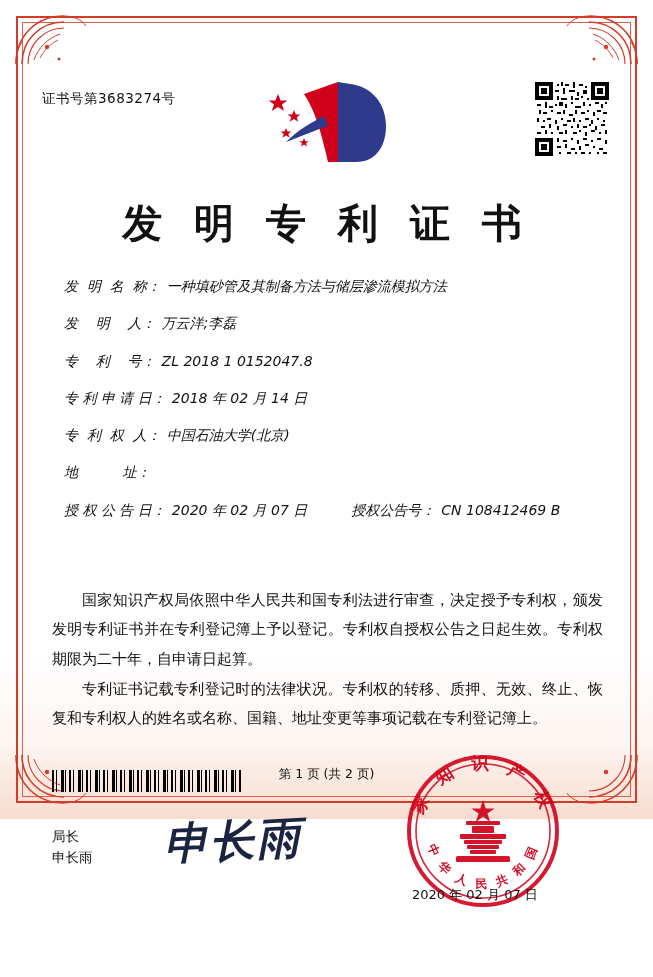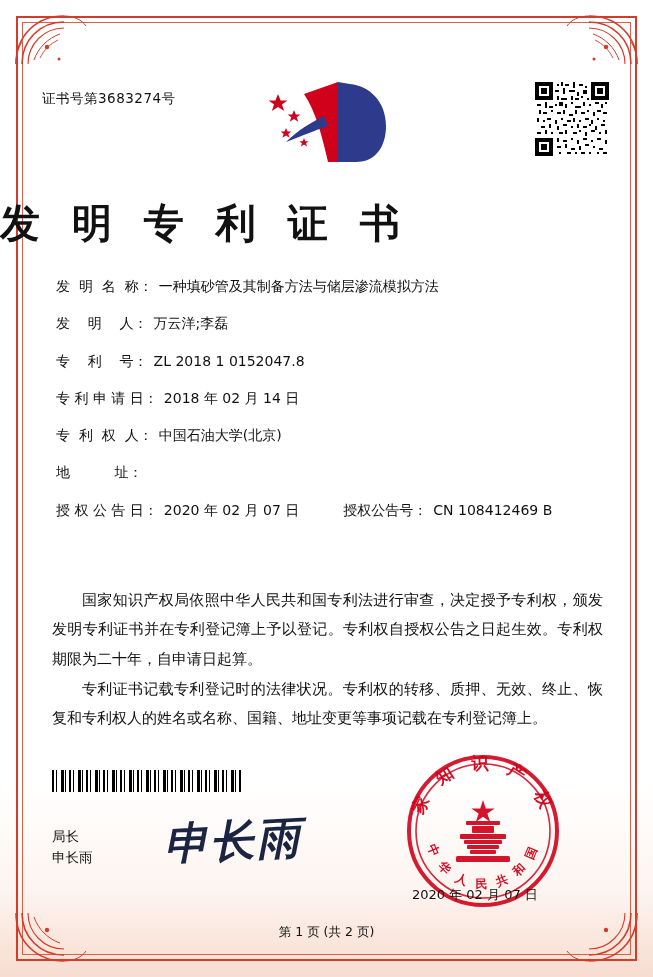--- a/index.html
+++ b/index.html
@@ -4,21 +4,21 @@
 <style>
   html,body{margin:0;padding:0;}
   body{
     width:653px;height:977px;
     background:#ffffff;
     font-family:"DejaVu Sans", sans-serif;
     overflow:hidden;
   }
   .page{
     position:relative;
-    width:653px;height:977px;
+    width:653px;height:819px;
     box-sizing:border-box;
     background:
       linear-gradient(to top, rgba(246,214,199,0.85) 0%, rgba(250,232,222,0.45) 9%, rgba(255,255,255,0) 20%),
       #ffffff;
   }
   
   .frame-outer{
     position:absolute;left:16px;top:16px;right:16px;bottom:16px;
     border:2px solid #d23c2a;
     box-sizing:border-box;
@@ -47,32 +47,32 @@
   .logo{
     position:absolute;left:264px;top:76px;width:128px;height:92px;
   }
   .qr{
     position:absolute;right:44px;top:82px;width:74px;height:74px;
   }
 
   
   .title{
     position:absolute;left:0;right:0;top:196px;
-    text-align:left;
+    text-align:center;
     font-size:40px;
     letter-spacing:9px;
     color:#111;
     font-family:"DejaVu Serif", serif;
     font-weight:700;
   }
 
   
   .fields{
-    position:absolute;left:56px;top:278px;right:52px;
-    font-size:14px;color:#111;
+    position:absolute;left:64px;top:278px;right:52px;
+    font-size:14px;color:#111;font-style:italic;
   }
   .row{
     display:flex;align-items:flex-start;
     margin-bottom:20.5px;
     line-height:1.2;
   }
   .label{
     flex:0 0 auto;
     white-space:pre;
     color:#111;

